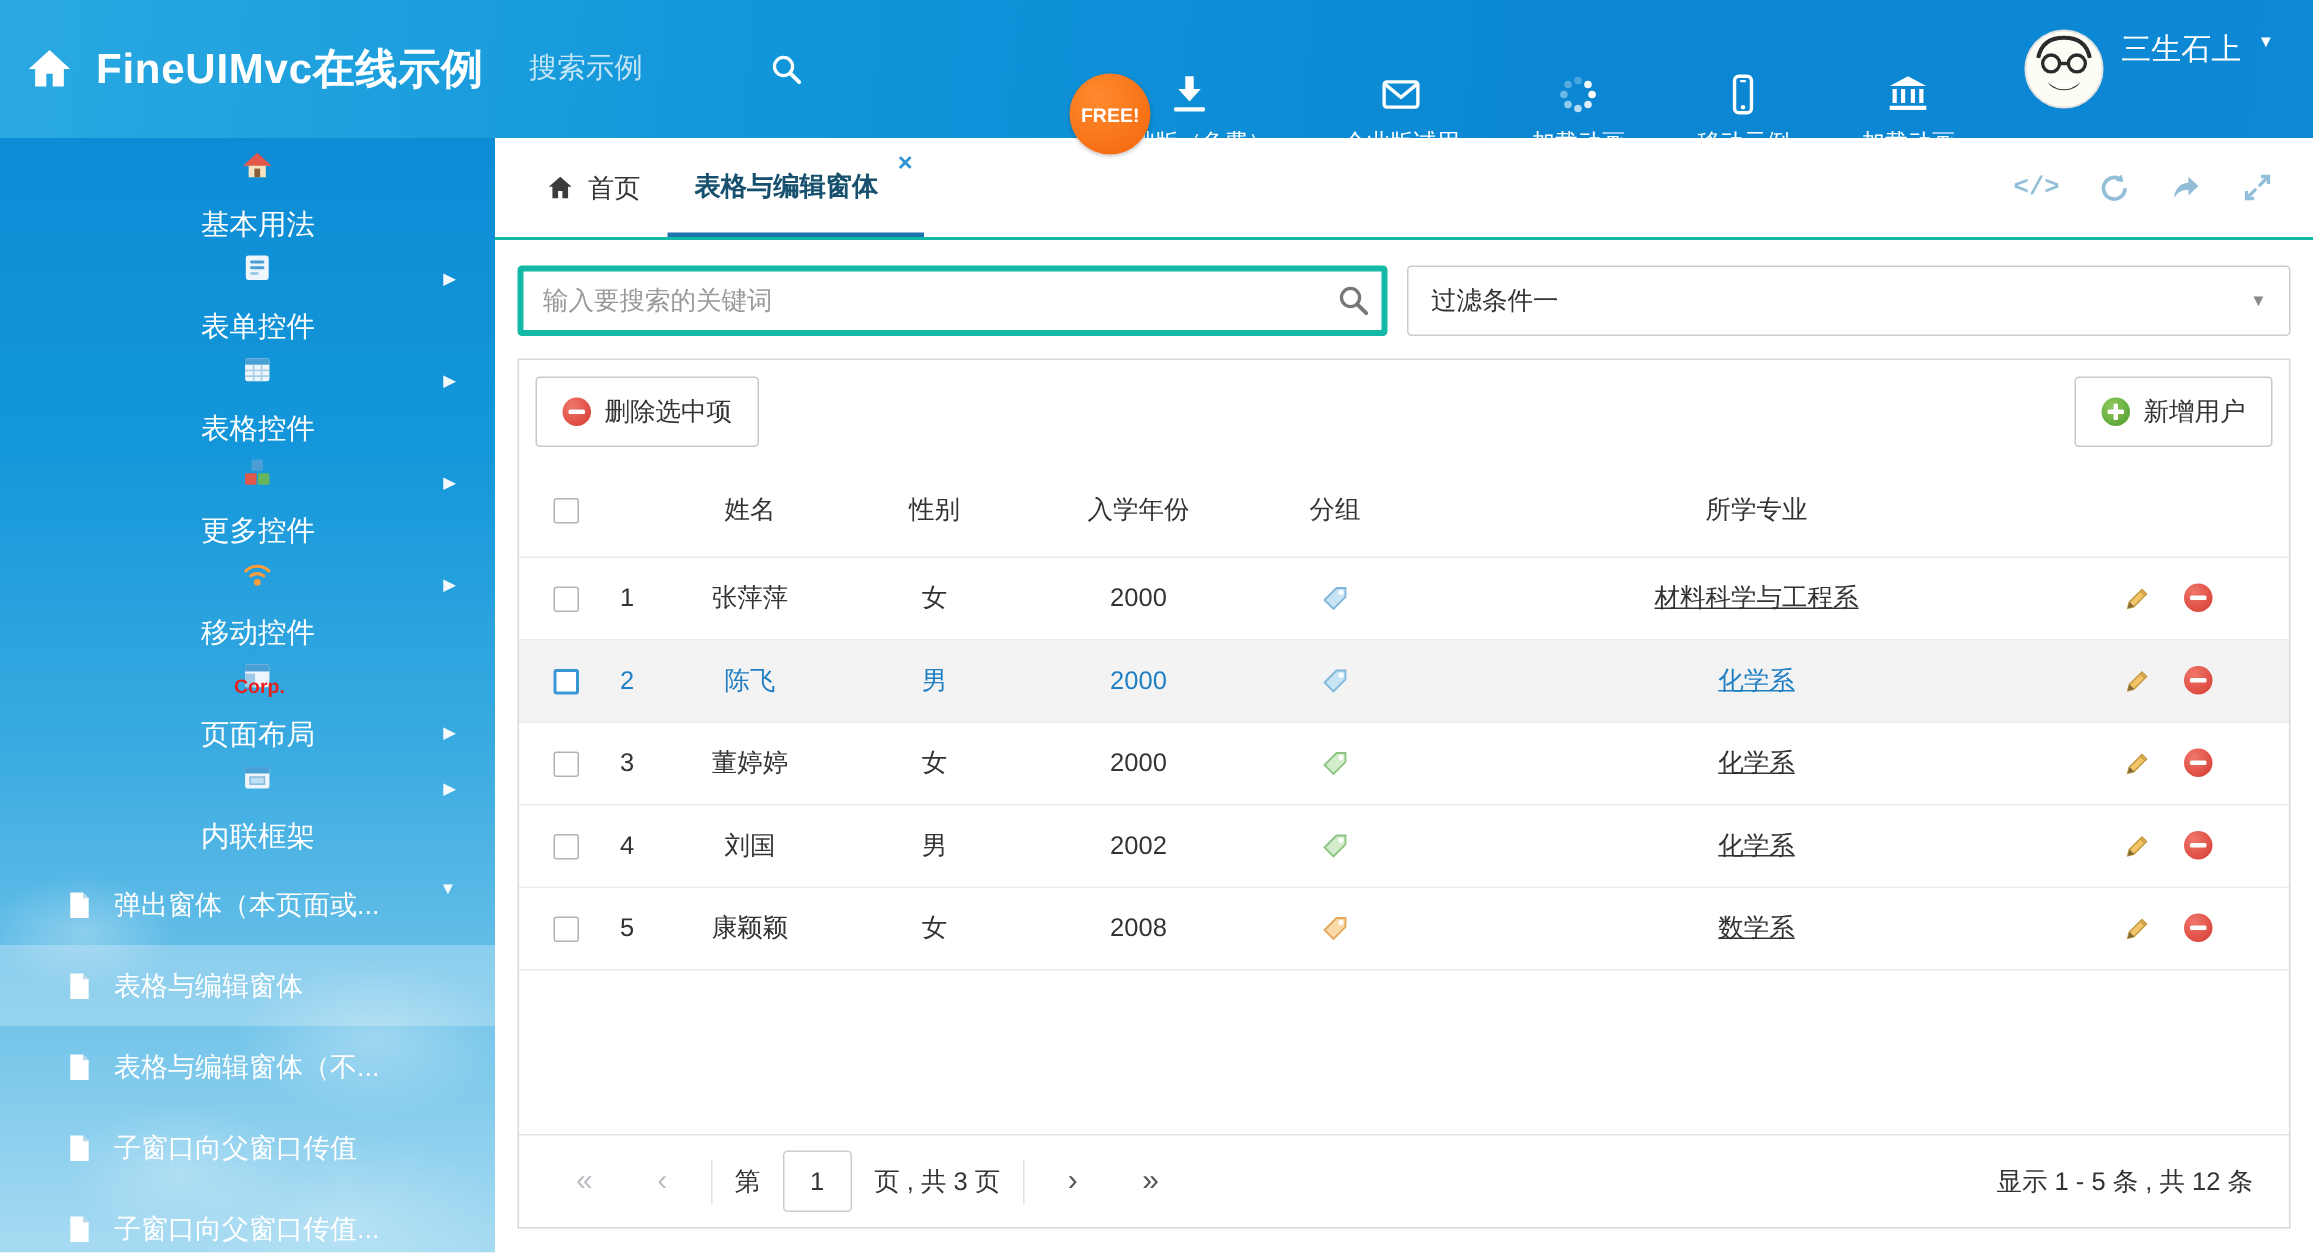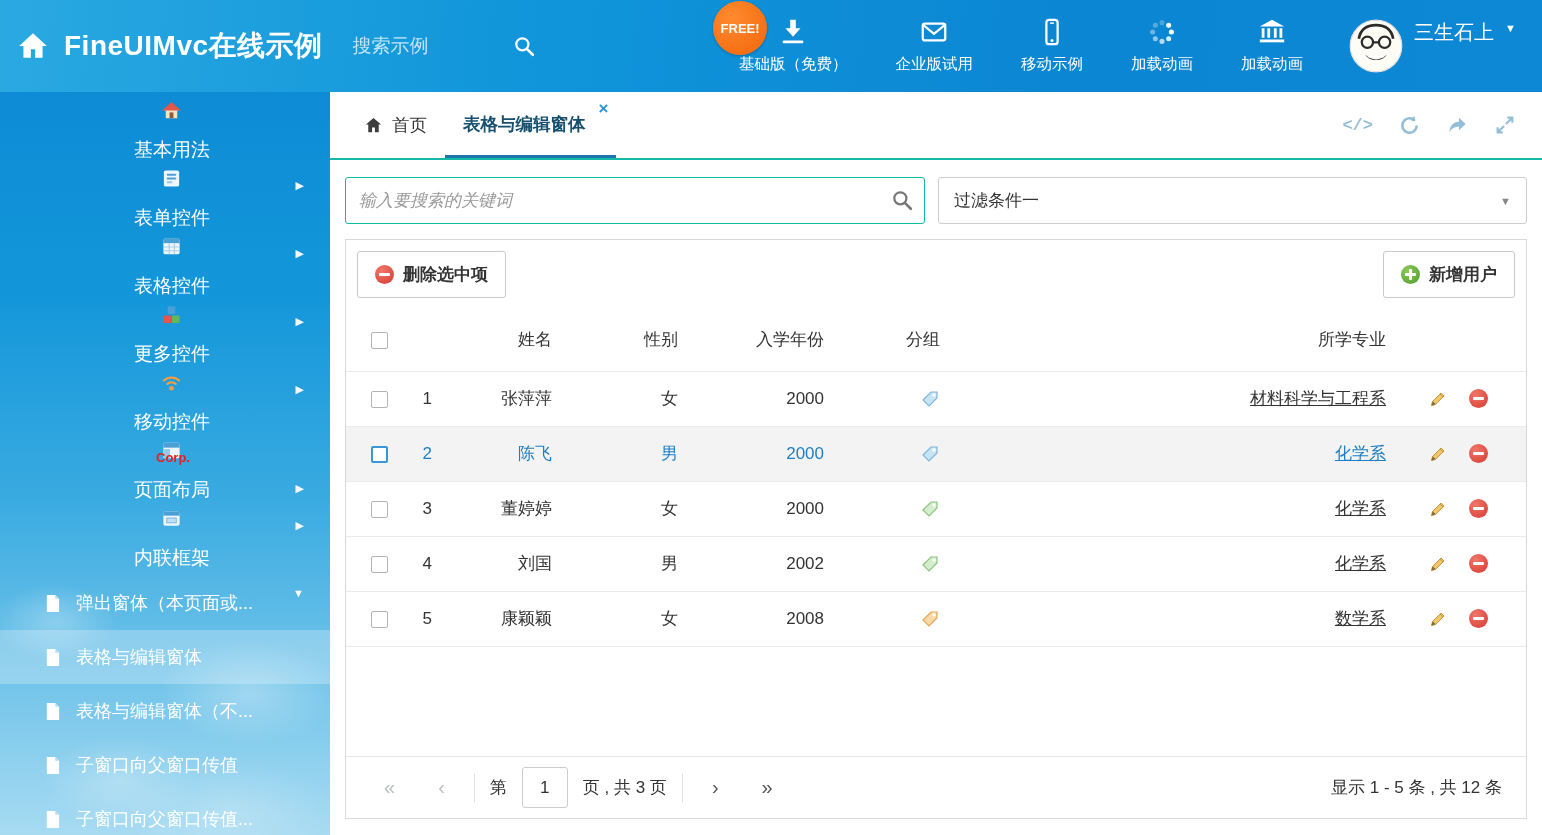--- a/index.html
+++ b/index.html
@@ -21,22 +21,22 @@
   .brand-title { font-size:28px; font-weight:bold; letter-spacing:0.5px; }
   .topsearch { display:flex; align-items:center; margin-left:30px; width:205px; }
   .topsearch-input {
     background:transparent; border:none; outline:none; color:#fff;
     font-size:19px; width:160px; font-family:inherit;
   }
   .topsearch-input::placeholder { color:rgba(255,255,255,.75); }
   .topsearch-icon { display:inline-flex; cursor:pointer; }
   .topnav { margin-left:auto; display:flex; align-items:stretch; gap:40px; height:100%; }
   .topnav-item {
-    display:flex; flex-direction:column; align-items:center; justify-content:center;
-    gap:7px; color:#fff; text-decoration:none; cursor:pointer; position:relative; padding:0 4px;
+    display:flex; flex-direction:column; align-items:center; justify-content:flex-start;
+    gap:7px; color:#fff; text-decoration:none; cursor:pointer; position:relative; padding:0 4px;margin-top:48px;
   }
   .tn-icon { height:30px; display:inline-flex; align-items:center; }
   .tn-label { font-size:15.5px; white-space:nowrap; }
   .free-badge {
     position:absolute; left:-22px; top:1px; width:54px; height:54px; border-radius:50%;
     background:radial-gradient(circle at 35% 30%, #ff8a2e, #f4650a);
     color:#fff; font-size:13px; font-weight:bold; display:flex; align-items:center;
     justify-content:center; box-shadow:0 1px 3px rgba(0,0,0,.25); z-index:6;
   }
   .userbox { display:flex; align-items:flex-start; gap:11px; margin:0 26px 0 42px; cursor:pointer; }
@@ -89,60 +89,60 @@
   }
   .tab-close { position:absolute; top:8px; right:7px; color:#2f94d6; font-size:17px; font-weight:bold; line-height:1; }
   .tab-tools { margin-left:auto; display:flex; align-items:center; gap:25px; padding-right:26px; }
   .tool-icon { display:inline-flex; cursor:pointer; }
   .code-glyph { font-family:"Liberation Mono","DejaVu Sans Mono",monospace; color:#93bed8; font-size:17px; font-weight:bold; }
 
   
   .filter-row { display:flex; gap:13px; padding:17px 15px 12px 15px; }
   .searchbox { position:relative; width:580px; }
   .searchbox input {
-    width:100%; height:47px; border:1px solid #14b8a6; border-radius:3px;
-    padding:0 44px 0 13px; font-size:17px; color:#333; outline:none; font-family:inherit;font-style:italic;
+    width:100%; height:47px; border:4px solid #14b8a6; border-radius:3px;
+    padding:0 44px 0 13px; font-size:17px; color:#333; outline:none; font-family:inherit;
   }
   .searchbox input::placeholder { color:#999; }
   .searchbox .sb-icon { position:absolute; right:12px; top:12px; cursor:pointer; }
   .dropdown {
     flex:1; height:47px; border:1px solid #ccc; border-radius:3px;
     display:flex; align-items:center; padding:0 15px; font-size:17px; color:#333; cursor:pointer;
   }
   .dd-caret { margin-left:auto; color:#888; font-size:11px; }
 
   
   .panel {
     flex:1; margin:3px 15px 16px 15px; border:1px solid #d8d8d8;
     display:flex; flex-direction:column; min-height:0;
   }
   .panel-toolbar { padding:11px; display:flex; align-items:center; }
   .btn {
     height:47px; border:1px solid #c9c9c9; background:#fff; border-radius:3px;
     padding:0 17px; font-size:17px; color:#333; display:flex; align-items:center; gap:9px;
-    cursor:pointer; font-family:inherit;font-weight:bold;
+    cursor:pointer; font-family:inherit;
   }
   .btn-right { margin-left:auto; }
   .circle-minus, .circle-plus { width:19px; height:19px; border-radius:50%; position:relative; display:inline-block; }
   .circle-minus { background:radial-gradient(circle at 35% 30%, #f0766b, #d53a2f); }
   .circle-minus::after {
     content:''; position:absolute; left:4px; top:8px; width:11px; height:3px; background:#fff; border-radius:1px;
   }
   .circle-plus { background:radial-gradient(circle at 35% 30%, #8cc95c, #4f9b2f); }
   .circle-plus::after {
     content:''; position:absolute; left:4px; top:8px; width:11px; height:3px; background:#fff; border-radius:1px;
   }
   .circle-plus::before {
     content:''; position:absolute; left:8px; top:4px; width:3px; height:11px; background:#fff; border-radius:1px;
   }
 
   
   table.grid { width:100%; border-collapse:collapse; table-layout:fixed; }
   .grid th, .grid td {
-    font-size:17px; color:#333; text-align:right; padding:0 8px;
+    font-size:17px; color:#333; text-align:center; padding:0 8px;
     white-space:nowrap; overflow:hidden;
   }
   .grid thead th { height:62px; font-weight:normal; }
   .grid tbody td { height:55px; border-top:1px solid #ebebeb; }
   .grid tbody tr:last-child td { border-bottom:1px solid #ebebeb; }
   .col-check { width:50px; padding-left:20px !important; }
   .col-num { width:44px; }
   .col-name { width:120px; }
   .col-gender { width:126px; }
   .col-year { width:146px; }
@@ -222,43 +222,43 @@
             <svg viewBox="0 0 32 32" width="30" height="30">
               <rect x="4" y="7" width="24" height="18" rx="2" fill="none" stroke="#fff" stroke-width="2.4"></rect>
               <path d="M5 9l11 9 11-9" fill="none" stroke="#fff" stroke-width="2.4"></path>
             </svg>
           </span>
         <span class="tn-label">企业版试用</span>
       </a>
       <a class="topnav-item">
         <span class="tn-icon">
             <svg viewBox="0 0 32 32" width="30" height="30">
-              <rect x="10" y="3" width="12" height="26" rx="3" fill="none" stroke="#fff" stroke-width="2.4"></rect>
-              <path d="M14 6.5h4" stroke="#fff" stroke-width="1.6"></path>
-              <circle cx="16" cy="25" r="1.6" fill="#fff"></circle>
-            </svg>
-          </span>
-        <span class="tn-label">移动示例</span>
-      </a>
-      <a class="topnav-item">
-        <span class="tn-icon">
-            <svg viewBox="0 0 32 32" width="30" height="30">
               <g fill="#fff">
                 <circle cx="26" cy="16" r="2.7" opacity="1"></circle>
                 <circle cx="23.1" cy="23.1" r="2.7" opacity=".85"></circle>
                 <circle cx="16" cy="26" r="2.7" opacity=".7"></circle>
                 <circle cx="8.9" cy="23.1" r="2.7" opacity=".55"></circle>
                 <circle cx="6" cy="16" r="2.7" opacity=".4"></circle>
                 <circle cx="8.9" cy="8.9" r="2.7" opacity=".3"></circle>
                 <circle cx="16" cy="6" r="2.7" opacity=".25"></circle>
                 <circle cx="23.1" cy="8.9" r="2.7" opacity=".95"></circle>
               </g>
             </svg>
           </span>
         <span class="tn-label">加载动画</span>
+      </a>
+      <a class="topnav-item">
+        <span class="tn-icon">
+            <svg viewBox="0 0 32 32" width="30" height="30">
+              <rect x="10" y="3" width="12" height="26" rx="3" fill="none" stroke="#fff" stroke-width="2.4"></rect>
+              <path d="M14 6.5h4" stroke="#fff" stroke-width="1.6"></path>
+              <circle cx="16" cy="25" r="1.6" fill="#fff"></circle>
+            </svg>
+          </span>
+        <span class="tn-label">移动示例</span>
       </a>
       <a class="topnav-item">
         <span class="tn-icon">
             <svg viewBox="0 0 32 32" width="30" height="30">
               <path d="M16 3 29 10H3z" fill="#fff"></path>
               <path d="M5 12h3v10H5zm6 0h3v10h-3zm7 0h3v10h-3zm6 0h3v10h-3z" fill="#fff"></path>
               <rect x="3" y="24" width="26" height="3" fill="#fff"></rect>
             </svg>
           </span>
         <span class="tn-label">加载动画</span>

